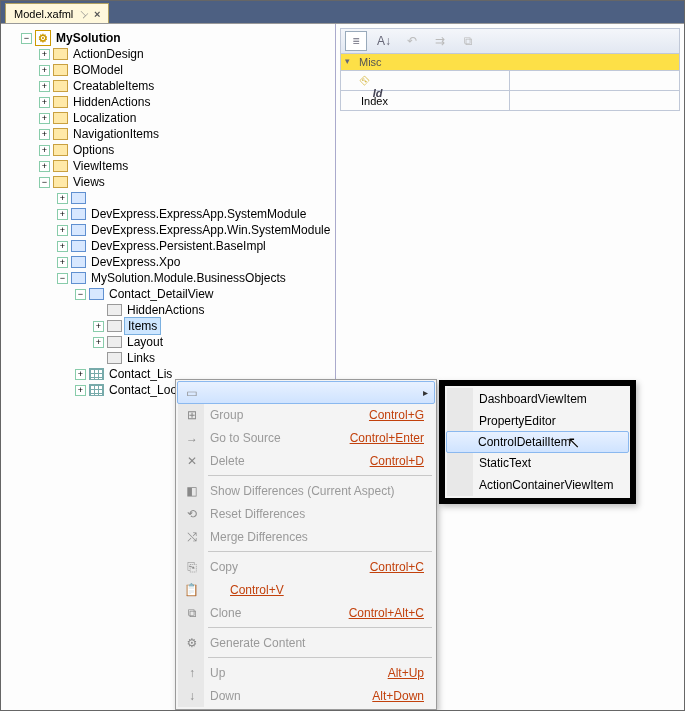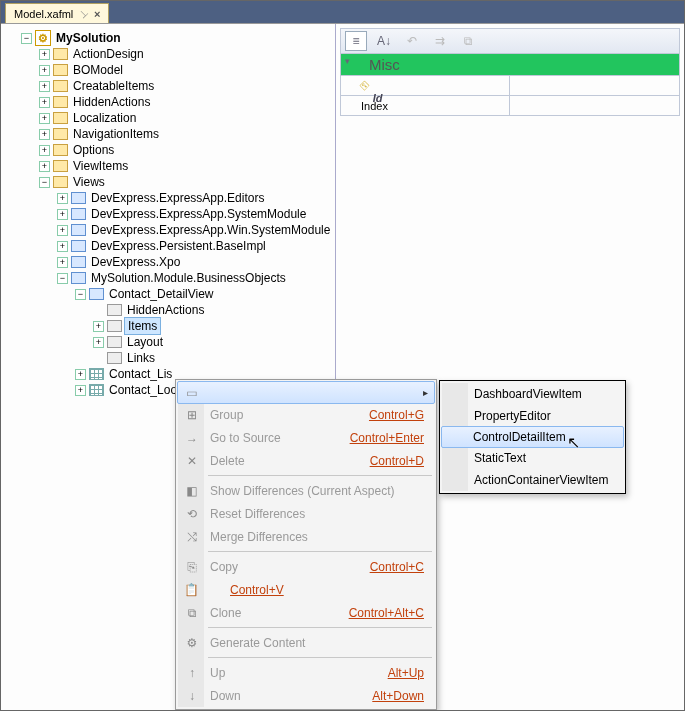--- a/index.html
+++ b/index.html
@@ -96,25 +96,25 @@
   
   .props-toolbar {
     height: 26px;
     border: 1px solid #c0c8d8;
     background: linear-gradient(#f4f6fa,#e2e8f2);
     display:flex; align-items:center; padding:0 4px; gap:6px;
   }
   .tb-btn { width:22px; height:20px; display:flex;align-items:center;justify-content:center;color:#667; border:1px solid transparent;}
   .tb-btn.active { border:1px solid #9ab; background:#fff; }
   .cat-header {
-    background:#22c55e;
+    background:#fde047;
     border:1px solid #c0c8d8;
     border-top:none;
-    padding:2px 28px;
-    font-size:15px;
+    padding:2px 18px;
+    font-size:11px;
     color:#555;
     position:relative;
   }
   .cat-header::before { content:"▾"; position:absolute; left:4px; font-size:9px; color:#667;}
   .prop-row {
     display:flex;
     border:1px solid #c0c8d8; border-top:none;
     height:20px;
   }
   .prop-name {
@@ -157,21 +157,21 @@
     margin:-1px;
     padding-left:31px;
   }
   .ctx-sep { height:1px; background:#c8c8c8; margin:3px 2px 3px 30px; }
   .ctx-item .arr { position:absolute; right:6px; font-size:10px; }
   .ctx-icon { position:absolute; left:6px; width:16px; text-align:center; color:#888; font-size:12px;}
   
   .submenu {
     position:absolute;
     background:#f4f4f4;
-    border:1px solid #000000;
+    border:6px solid #000000;
     box-shadow: 2px 3px 6px rgba(0,0,0,.25);
     padding:2px;
   }
   .submenu .sm-icon-col { position:absolute; left:2px; top:2px; bottom:2px; width:26px; background:#e8e8e8;}
   .sm-item {
     position:relative;
     height:22px;
     display:flex; align-items:center;
     padding-left:32px; padding-right:14px;
     min-width:180px;
@@ -258,21 +258,20 @@
           <span class="indent" style="width:32px"></span>
           <span class="expander">−</span>
           <span class="icon i-fold-y"></span>
           <span class="tree-label">Views</span>
         </div>
 
       <div class="tree-row">
           <span class="indent" style="width:50px"></span>
           <span class="expander">+</span>
           <span class="icon i-fold-b"></span>
-          <span class="tree-label">DevExpress.ExpressApp.Editors</span>
         </div>
       <div class="tree-row">
           <span class="indent" style="width:50px"></span>
           <span class="expander">+</span>
           <span class="icon i-fold-b"></span>
           <span class="tree-label">DevExpress.ExpressApp.SystemModule</span>
         </div>
       <div class="tree-row">
           <span class="indent" style="width:50px"></span>
           <span class="expander">+</span>

